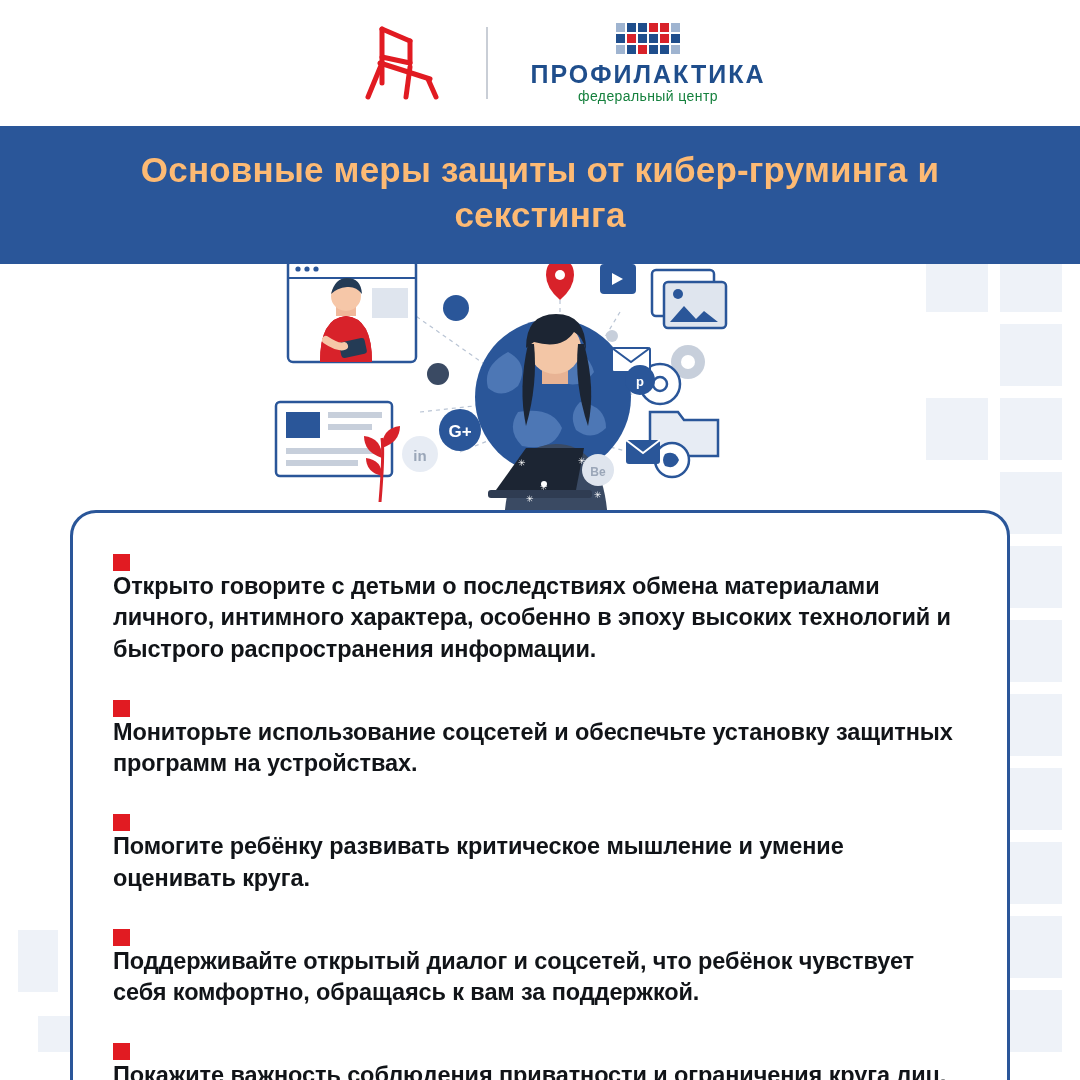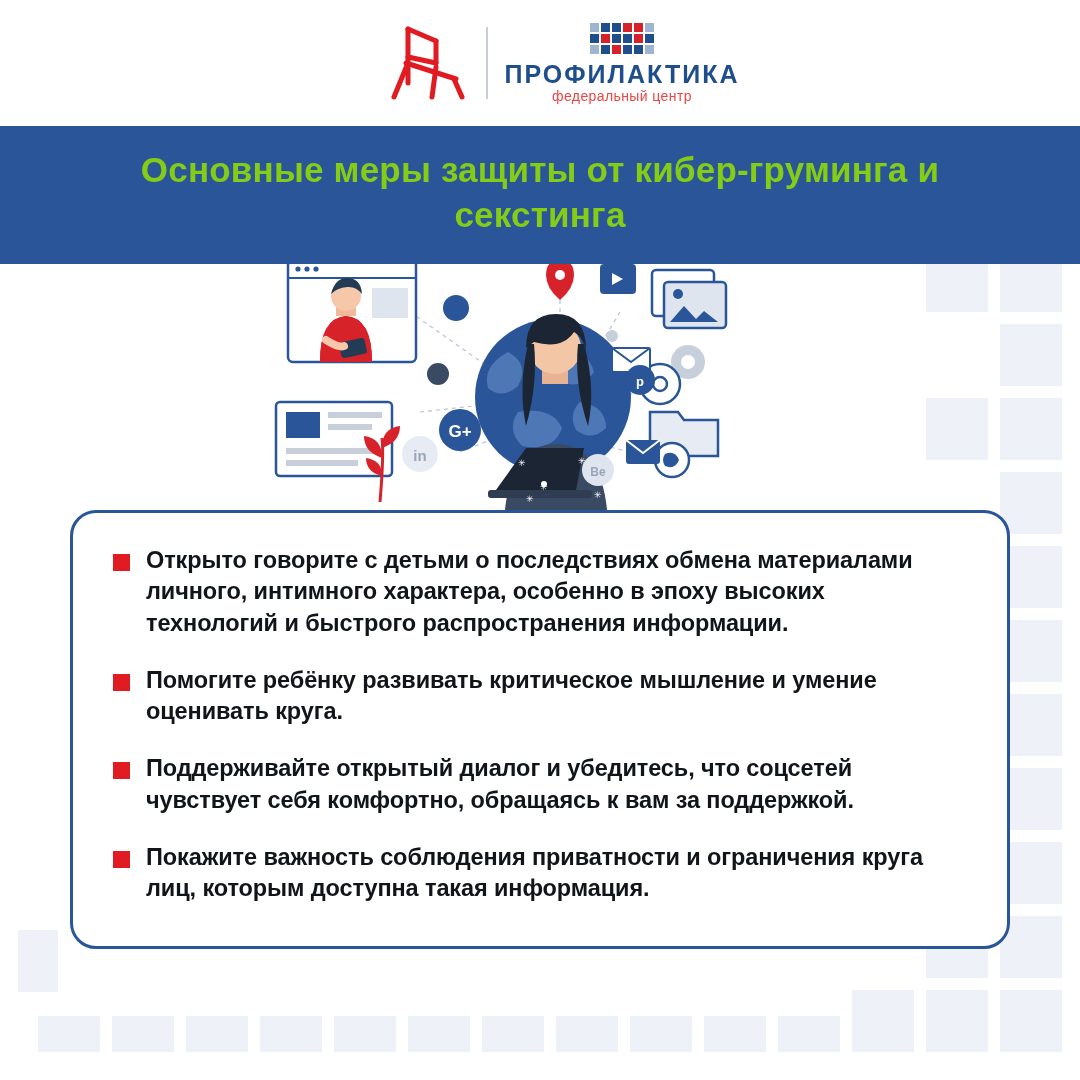--- a/index.html
+++ b/index.html
@@ -35,21 +35,21 @@
 
   
   .header {
     position: relative;
     z-index: 3;
     height: 126px;
     background: #ffffff;
     display: flex;
     align-items: center;
     justify-content: center;
-    gap: 16px;
+    gap: 42px;
     margin-left: 38px;
   }
   .logo-mark {
     width: 92px;
     height: 80px;
     display: block;
   }
   .logo-divider {
     width: 2px;
     height: 72px;
@@ -78,31 +78,31 @@
   .logo-grid i.light { background: #9fb4d0; }
   .brand-name {
     font-size: 25px;
     font-weight: bold;
     letter-spacing: 2px;
     color: #1f4e8c;
     line-height: 1;
   }
   .brand-sub {
     font-size: 14px;
-    color: #ef4444;
+    color: #15803d;
     letter-spacing: 0.4px;
     line-height: 1;
   }
 
   
   .title-bar {
     position: relative;
     z-index: 3;
     background: #2a5699;
-    color: #84cc16;
+    color: #fdba74;
     padding: 22px 70px 26px;
     text-align: center;
   }
   .title-bar h1 {
     margin: 0;
     font-size: 35px;
     line-height: 1.28;
     font-weight: bold;
     letter-spacing: 0.2px;
   }
@@ -131,20 +131,21 @@
     background: #ffffff;
     border: 3px solid #2a5699;
     border-radius: 26px;
     padding: 32px 44px 34px 40px;
     z-index: 4;
   }
   .tip {
     display: flex;
     align-items: flex-start;
     margin-bottom: 26px;
+    flex-direction: column;
   }
   .tip:last-child { margin-bottom: 8px; }
   .bullet {
     flex: 0 0 auto;
     width: 17px;
     height: 17px;
     background: #e11b22;
     margin-top: 9px;
     margin-right: 16px;
   }
@@ -345,29 +346,33 @@
     </svg>
   </div>
 
   <div class="card">
 
     <div class="tip">
       <span class="bullet"></span>
       <span class="tip-text">Открыто говорите с детьми о последствиях обмена материалами личного, интимного характера, особенно в эпоху высоких технологий и быстрого распространения информации.</span>
     </div>
 
+    <div class="tip">
+      <span class="bullet"></span>
+      <span class="tip-text">Мониторьте использование соцсетей и обеспечьте установку защитных программ на устройствах.</span>
+    </div>
 
     <div class="tip">
       <span class="bullet"></span>
       <span class="tip-text">Помогите ребёнку развивать критическое мышление и умение оценивать круга.</span>
     </div>
 
     <div class="tip">
       <span class="bullet"></span>
-      <span class="tip-text">Поддерживайте открытый диалог и убедитесь, что соцсетей чувствует себя комфортно, обращаясь к вам за поддержкой.</span>
+      <span class="tip-text">Поддерживайте открытый диалог и соцсетей, что ребёнок чувствует себя комфортно, обращаясь к вам за поддержкой.</span>
     </div>
 
     <div class="tip">
       <span class="bullet"></span>
       <span class="tip-text">Покажите важность соблюдения приватности и ограничения круга лиц, которым доступна такая информация.</span>
     </div>
 
   </div>
 
 </div>

